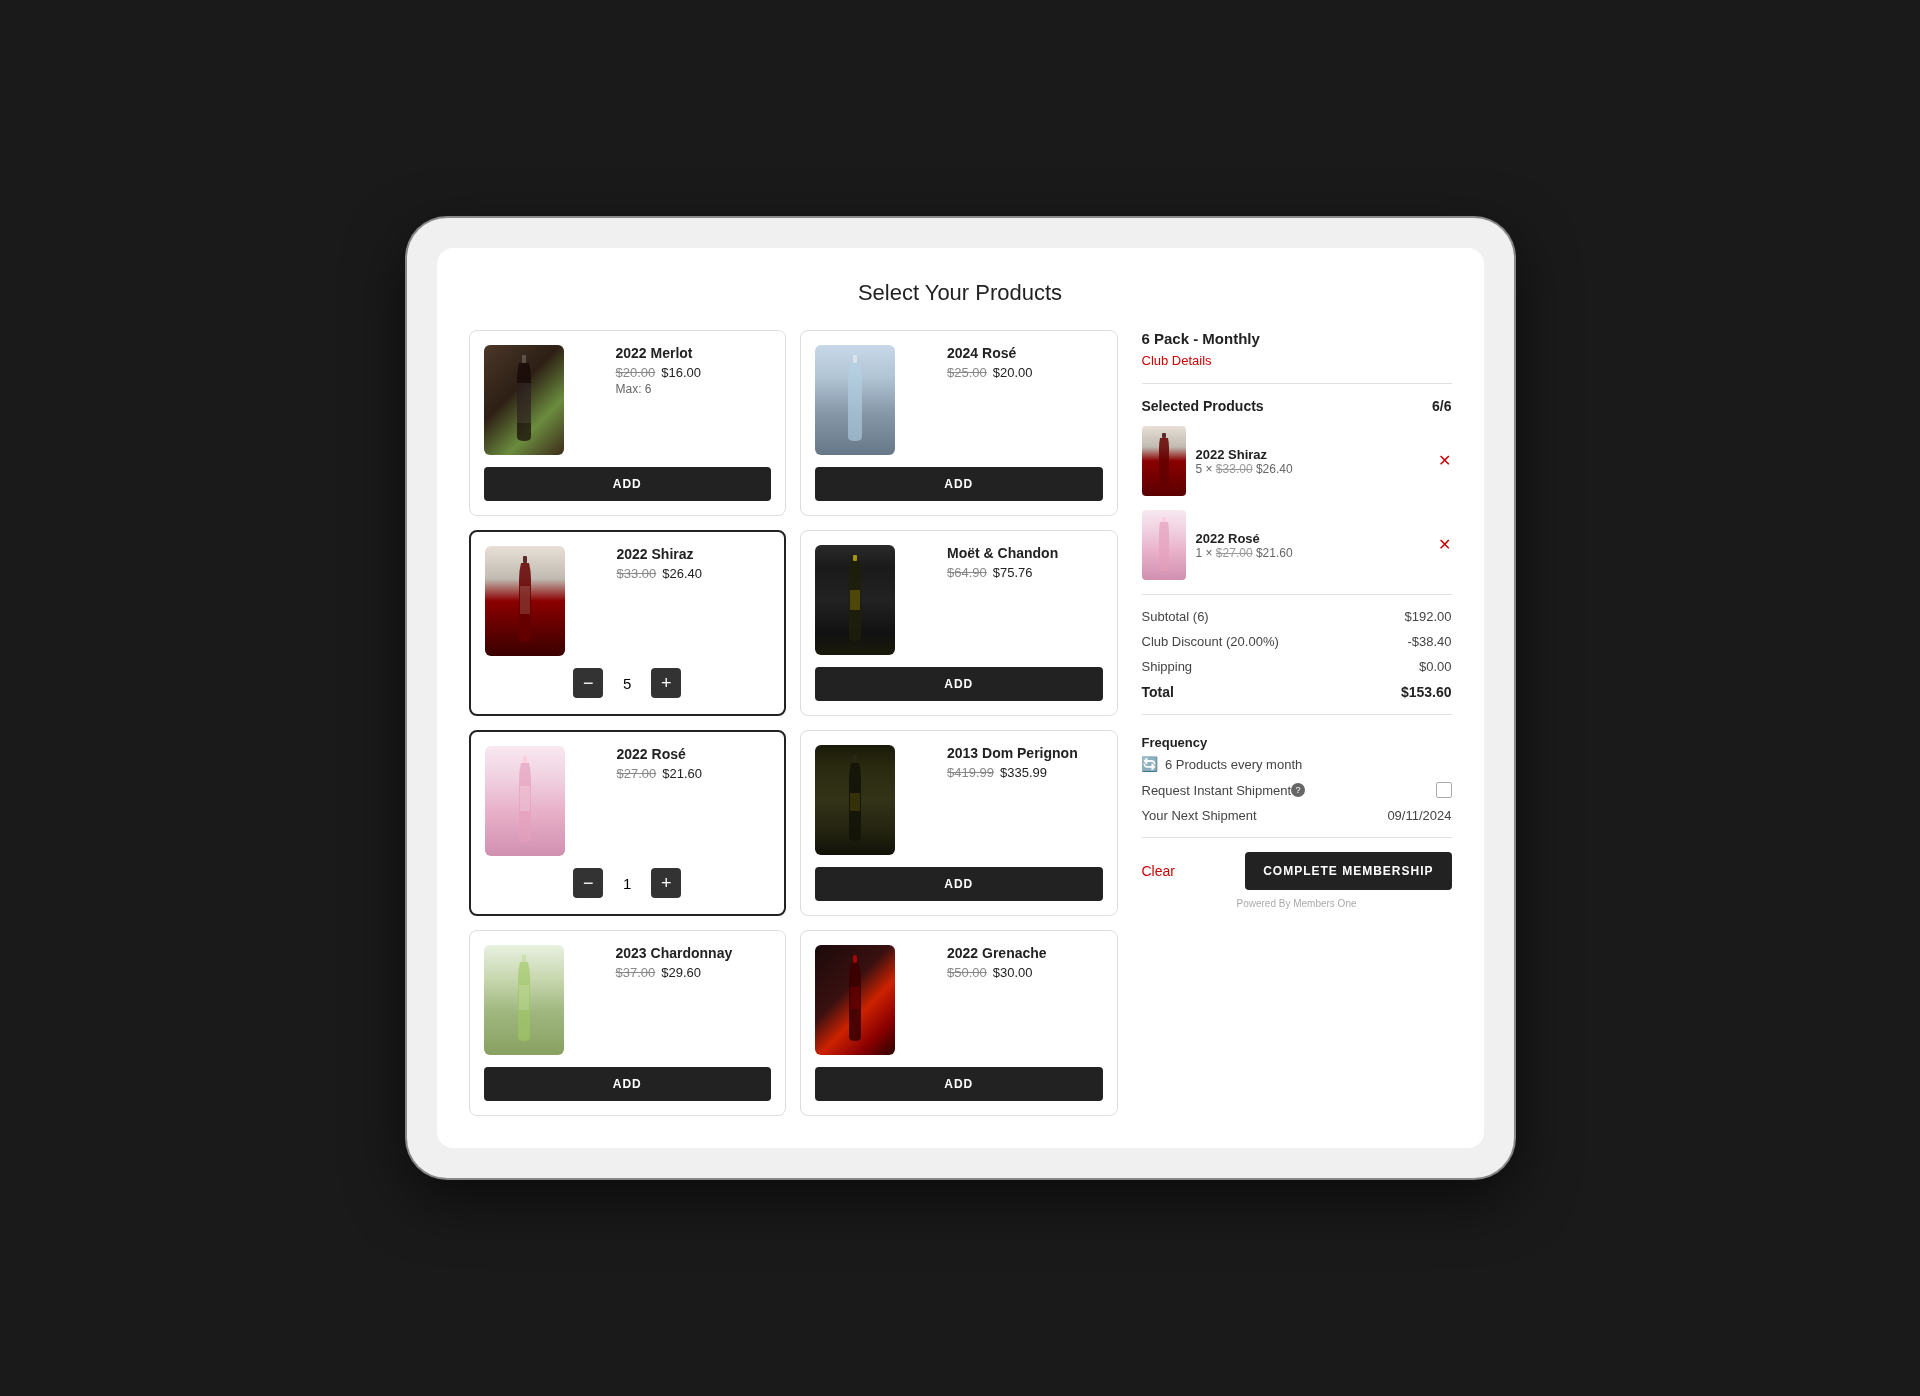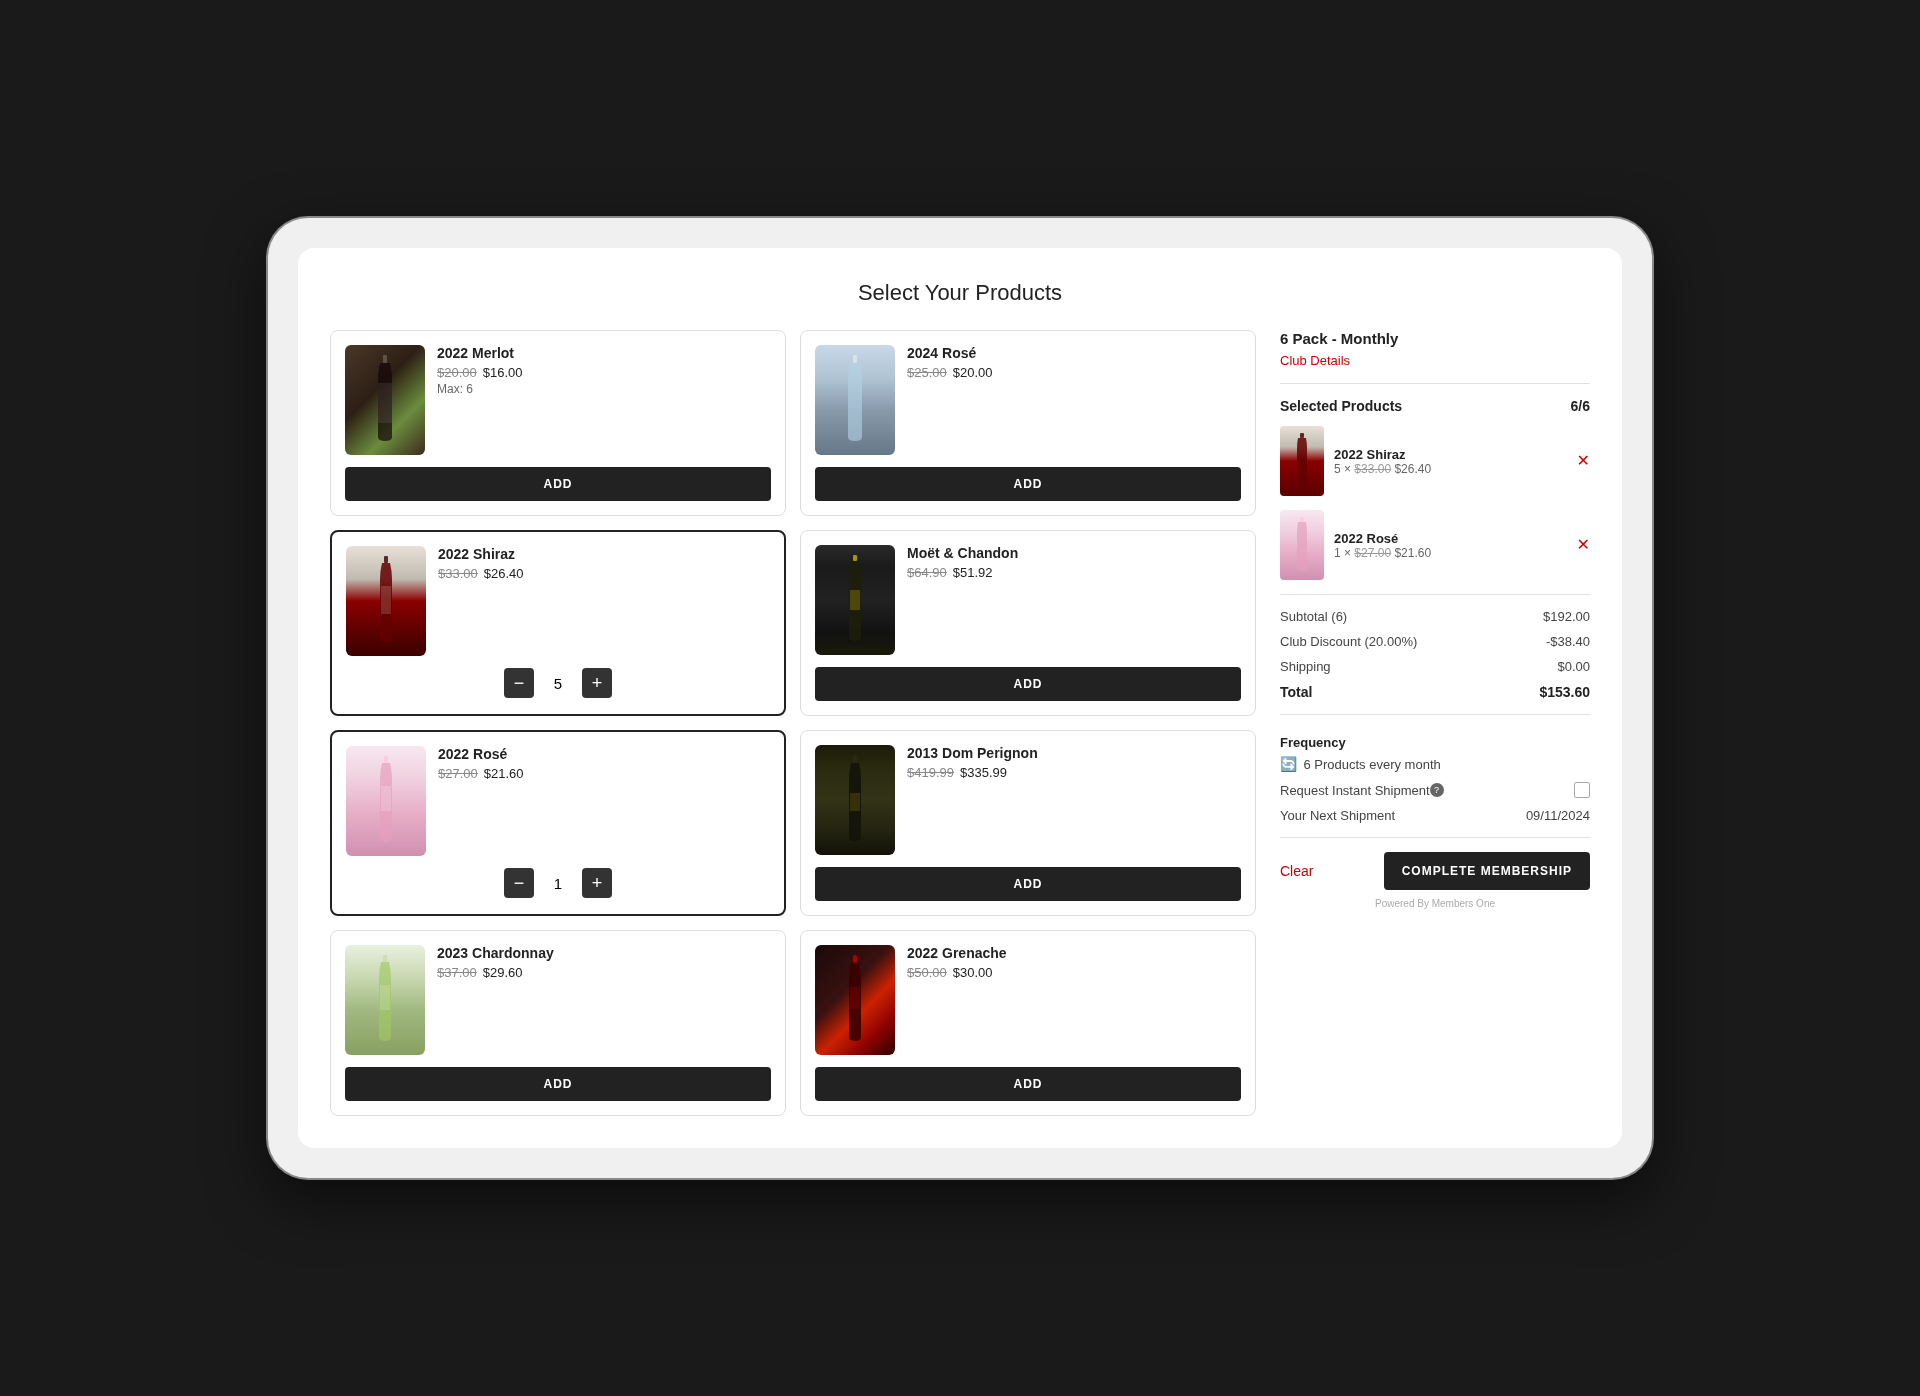--- a/index.html
+++ b/index.html
@@ -8,21 +8,21 @@
       display: flex;
       align-items: center;
       justify-content: center;
       min-height: 100vh;
       font-family: -apple-system, BlinkMacSystemFont, 'Segoe UI', Helvetica, Arial, sans-serif;
     }
     .device-frame {
       background: #f0f0f0;
       border-radius: 40px;
       padding: 30px;
-      width: 1384px;
+      width: 1107px;
       box-shadow: 0 0 0 2px #888, 0 20px 60px rgba(0,0,0,0.6);
     }
     .device-screen {
       background: #fff;
       border-radius: 16px;
       overflow: hidden;
       padding: 32px;
     }
     .page-title {
       text-align: center;
@@ -89,20 +89,21 @@
       background: linear-gradient(180deg, #1a1a0a 0%, #2a2a10 20%, #333318 50%, #222210 80%, #111108 100%);
     }
     .product-image.chardonnay-img {
       background: linear-gradient(180deg, #e8f0e0 0%, #c8d8b0 30%, #a0b880 60%, #88a060 100%);
     }
     .product-image.grenache-img {
       background: linear-gradient(135deg, #1a0a0a 0%, #3a1010 40%, #cc2200 60%, #8b0000 80%, #2a0000 100%);
     }
     .product-info {
       flex: 1;
+      margin-left: 40px;
     }
     .product-name {
       font-size: 14px;
       font-weight: 600;
       color: #222;
       margin-bottom: 4px;
     }
     .product-prices {
       display: flex;
       gap: 6px;
@@ -468,21 +469,21 @@
               <svg class="bottle-svg" width="18" height="90" viewBox="0 0 18 90">
                 <rect x="7" y="0" width="4" height="6" rx="1" fill="rgba(200,180,0,0.8)"></rect>
                 <path d="M5 6 Q3 14 3 22 L3 82 Q3 86 9 86 Q15 86 15 82 L15 22 Q15 14 13 6 Z" fill="rgba(30,30,10,0.9)"></path>
                 <rect x="4" y="35" width="10" height="20" rx="0" fill="rgba(220,200,0,0.25)"></rect>
               </svg>
             </div>
             <div class="product-info">
               <div class="product-name">Moët &amp; Chandon</div>
               <div class="product-prices">
                 <span class="price-original">$64.90</span>
-                <span class="price-sale">$51.92</span>
+                <span class="price-sale">$75.76</span>
               </div>
             </div>
           </div>
           <div class="product-footer">
             <button class="add-btn">ADD</button>
           </div>
         </div>
 
         <div class="product-card selected">
           <div class="product-inner">

